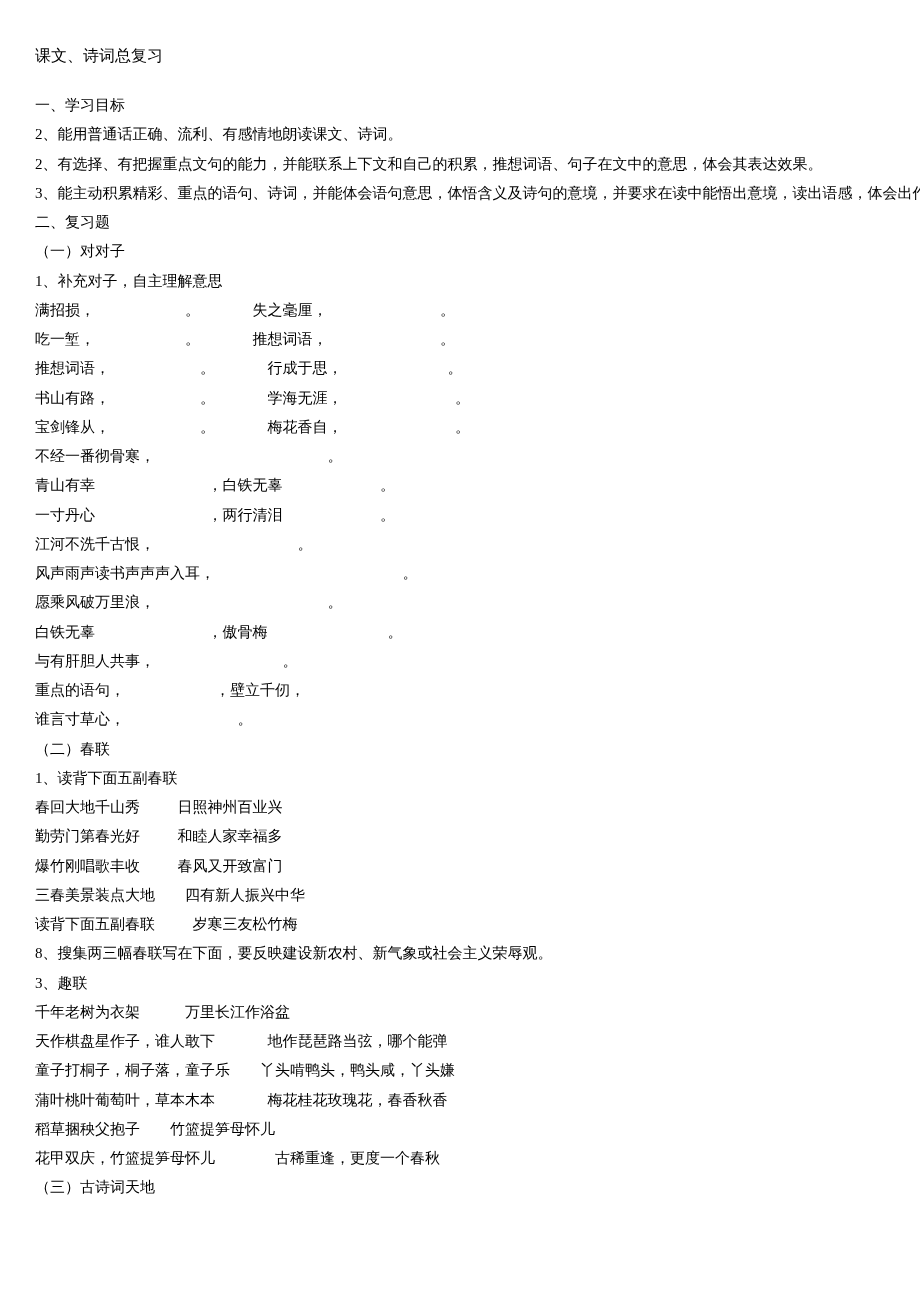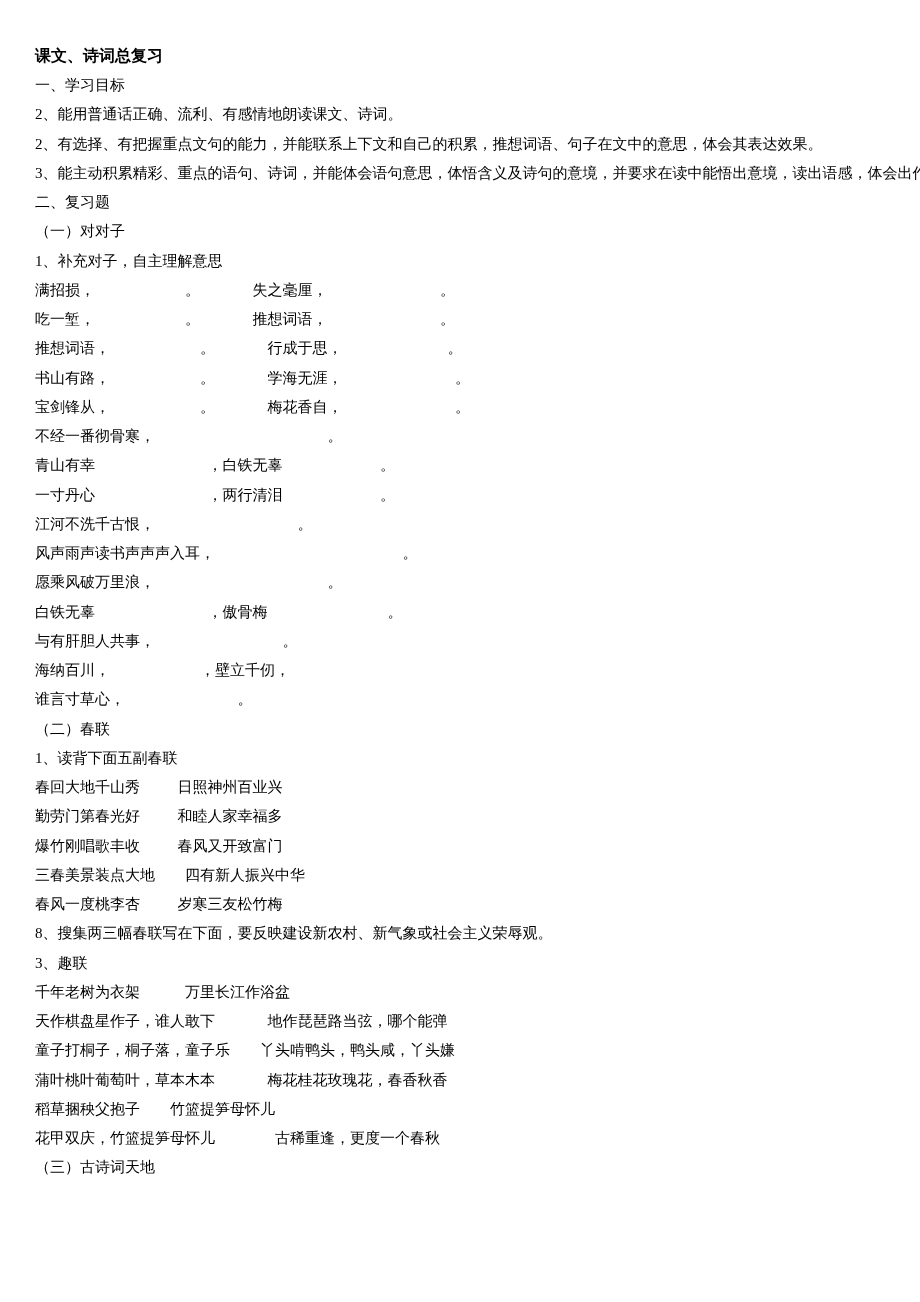--- a/index.html
+++ b/index.html
@@ -10,22 +10,23 @@
     body {
       font-family: "SimSun", "宋体", serif;
       font-size: 15px;
       line-height: 1.95;
       color: #000;
       background: #fff;
       padding: 40px 35px;
       width: 920px;
     }
     .title {
-      font-weight: bold;
+      font-weight: normal;
       font-size: 16px;
+      margin-bottom: 20px;
     }
     .line {
       white-space: pre;
     }
   </style>
 </head>
 <body>
 
 <div class="title">课文、诗词总复习</div>
 
@@ -42,29 +43,29 @@
 <div class="line">书山有路，                        。              学海无涯，                              。</div>
 <div class="line">宝剑锋从，                        。              梅花香自，                              。</div>
 <div class="line">不经一番彻骨寒，                                              。</div>
 <div class="line">青山有幸                              ，白铁无辜                          。</div>
 <div class="line">一寸丹心                              ，两行清泪                          。</div>
 <div class="line">江河不洗千古恨，                                      。</div>
 <div class="line">风声雨声读书声声声入耳，                                                  。</div>
 <div class="line">愿乘风破万里浪，                                              。</div>
 <div class="line">白铁无辜                              ，傲骨梅                                。</div>
 <div class="line">与有肝胆人共事，                                  。</div>
-<div class="line">海纳百川，                        ，壁立千仞，</div>
+<div class="line">重点的语句，                        ，壁立千仞，</div>
 <div class="line">谁言寸草心，                              。</div>
 <div class="line">（二）春联</div>
 <div class="line">1、读背下面五副春联</div>
 <div class="line">春回大地千山秀          日照神州百业兴</div>
 <div class="line">勤劳门第春光好          和睦人家幸福多</div>
 <div class="line">爆竹刚唱歌丰收          春风又开致富门</div>
 <div class="line">三春美景装点大地        四有新人振兴中华</div>
-<div class="line">春风一度桃李杏          岁寒三友松竹梅</div>
+<div class="line">读背下面五副春联          岁寒三友松竹梅</div>
 <div class="line">8、搜集两三幅春联写在下面，要反映建设新农村、新气象或社会主义荣辱观。</div>
 <div class="line">3、趣联</div>
 <div class="line">千年老树为衣架            万里长江作浴盆</div>
 <div class="line">天作棋盘星作子，谁人敢下              地作琵琶路当弦，哪个能弹</div>
 <div class="line">童子打桐子，桐子落，童子乐        丫头啃鸭头，鸭头咸，丫头嫌</div>
 <div class="line">蒲叶桃叶葡萄叶，草本木本              梅花桂花玫瑰花，春香秋香</div>
 <div class="line">稻草捆秧父抱子        竹篮提笋母怀儿</div>
 <div class="line">花甲双庆，竹篮提笋母怀儿                古稀重逢，更度一个春秋</div>
 <div class="line">（三）古诗词天地</div>
 

